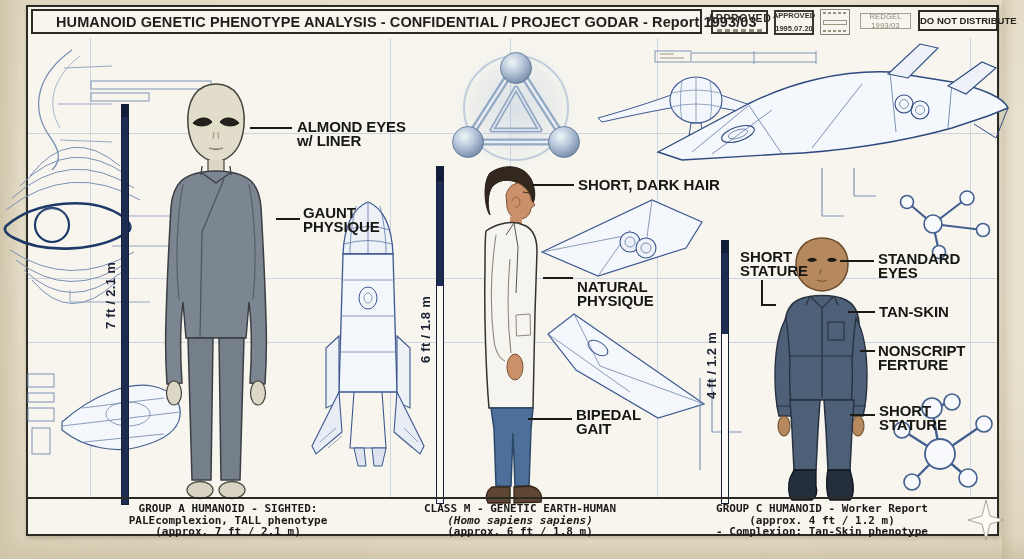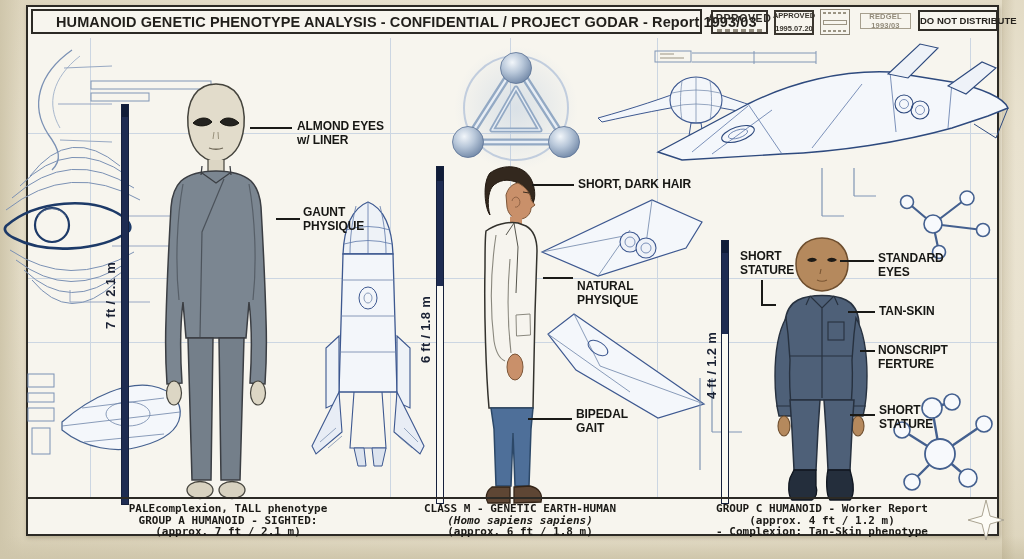--- a/index.html
+++ b/index.html
@@ -11,32 +11,32 @@
   .edge-b{position:absolute;left:0;top:536px;width:1024px;height:23px;background:linear-gradient(0deg,#cfc6ab,rgba(207,198,171,0))}
   #panel{position:absolute;left:26px;top:5px;width:973px;height:531px;background:#f7f5ee;border:2.5px solid #2c2a25;box-shadow:1px 2px 4px rgba(90,78,45,.30)}
   #titlebox{position:absolute;left:31px;top:9px;width:671px;height:25px;border:2px solid #2c2a25;background:#f7f5ee;display:flex;align-items:center;padding-left:23px;font-weight:bold;font-size:14.5px;letter-spacing:.1px;color:#211f1b;white-space:nowrap;z-index:6}
   .stamp{position:absolute;z-index:6;display:flex;align-items:center;justify-content:space-between;text-align:center}
   #stamp-approved{left:711px;top:10px;width:57px;height:24px;border:2.5px solid #34302a;flex-direction:column;font-size:10.5px;font-weight:bold;letter-spacing:.6px;color:#2e2b26}
   #stamp-approved .scrib{width:46px;height:3px;margin-top:1px;background:repeating-linear-gradient(90deg,#8f897b 0 5px,transparent 5px 8px)}
   #stamp-approved-dated{left:774px;top:10px;width:40px;height:25px;border:2px solid #3b372f;flex-direction:column;font-size:7.5px;line-height:8.5px;font-weight:bold;color:#37332c}
   #stamp-fine{left:820px;top:9px;width:30px;height:26px;border:1.5px solid #8a8373;flex-direction:column;gap:2px;padding:2px}
   #stamp-fine i{display:block;width:100%;height:2px;background:repeating-linear-gradient(90deg,#9b9483 0 3px,transparent 3px 5px)}
   #stamp-fine i.mid{height:5px;border:1px solid #9b9483;background:none}
-  #stamp-ref{left:860px;top:13px;width:51px;height:16px;border:1.5px solid #a69f8e;font-size:7.5px;font-weight:bold;color:#918a79;letter-spacing:.2px}
+  #stamp-ref{left:860px;top:13px;width:51px;height:16px;border:1.5px solid #a69f8e;font-size:7.5px;font-weight:normal;color:#918a79;letter-spacing:.2px}
   #stamp-dnd{left:918px;top:10px;width:80px;height:21px;border:2.5px solid #2f2c26;font-size:9.5px;font-weight:bold;color:#26231e;white-space:nowrap}
   .gh,.gv{position:absolute;background:#ccd6e2;z-index:1}
   .gh{height:1px}.gv{width:1px}
   .art{position:absolute;z-index:2}
   .fig{position:absolute;z-index:3}
   .vbar{position:absolute;width:8px;border:1.5px solid #15203c;z-index:4;background:#1e2c52}
   #bar-a{left:121px;top:104px;height:401px;background:linear-gradient(#101c38 0 12px,#1e2c52 12px)}
   #bar-b{left:436px;top:166px;height:338px;background:linear-gradient(#101c38 0 14px,#1e2c52 14px 119px,#faf9f3 119px)}
   #bar-c{left:721px;top:240px;height:264px;background:linear-gradient(#101c38 0 12px,#1e2c52 12px 93px,#faf9f3 93px)}
   .hlabel{position:absolute;width:150px;text-align:center;font-weight:bold;font-size:13px;letter-spacing:.3px;color:#1a2133;transform:rotate(-90deg);z-index:4;white-space:nowrap}
-  .lbl{position:absolute;font-weight:bold;font-size:12px;line-height:13.5px;letter-spacing:-.1px;color:#171714;white-space:pre-line;z-index:5}
+  .lbl{position:absolute;font-weight:bold;font-size:15px;line-height:13.5px;letter-spacing:-.1px;color:#171714;white-space:pre-line;z-index:5}
   .leader{position:absolute;height:2px;background:#1a1a17;z-index:5}
   .leader-v{position:absolute;width:2px;background:#1a1a17;z-index:5}
   #divider{position:absolute;left:28px;top:497px;width:969px;height:2px;background:#2c2a25;z-index:5}
   .cap{position:absolute;top:503px;text-align:center;font-family:"DejaVu Sans Mono",monospace;font-weight:bold;font-size:11px;line-height:11.5px;color:#1b1a16;z-index:6}
   .cap .it{font-style:italic}
 </style>
 </head>
 <body>
 
 <div id="paper"></div>
@@ -301,22 +301,22 @@
 <div class="lbl" style="left:879px;top:305px">TAN-SKIN</div>
 <div class="leader" style="left:860px;top:350px;width:15px"></div>
 <div class="lbl" style="left:878px;top:344px">NONSCRIPT
 FERTURE</div>
 <div class="leader" style="left:850px;top:414px;width:25px"></div>
 <div class="lbl" style="left:879px;top:404px">SHORT
 STATURE</div>
 
 <div id="divider"></div>
 <div class="cap" style="left:108px;width:240px">
+  <div>GROUP A HUMANOID - SIGHTED:</div>
   <div>PALEcomplexion, TALL phenotype</div>
-  <div>GROUP A HUMANOID - SIGHTED:</div>
   <div>(approx. 7 ft / 2.1 m)</div>
 </div>
 <div class="cap" style="left:400px;width:240px">
   <div>CLASS M - GENETIC EARTH-HUMAN</div>
   <div class="it">(Homo sapiens sapiens)</div>
   <div>(approx. 6 ft / 1.8 m)</div>
 </div>
 <div class="cap" style="left:690px;width:264px">
   <div>GROUP C HUMANOID - Worker Report</div>
   <div>(approx. 4 ft / 1.2 m)</div>

